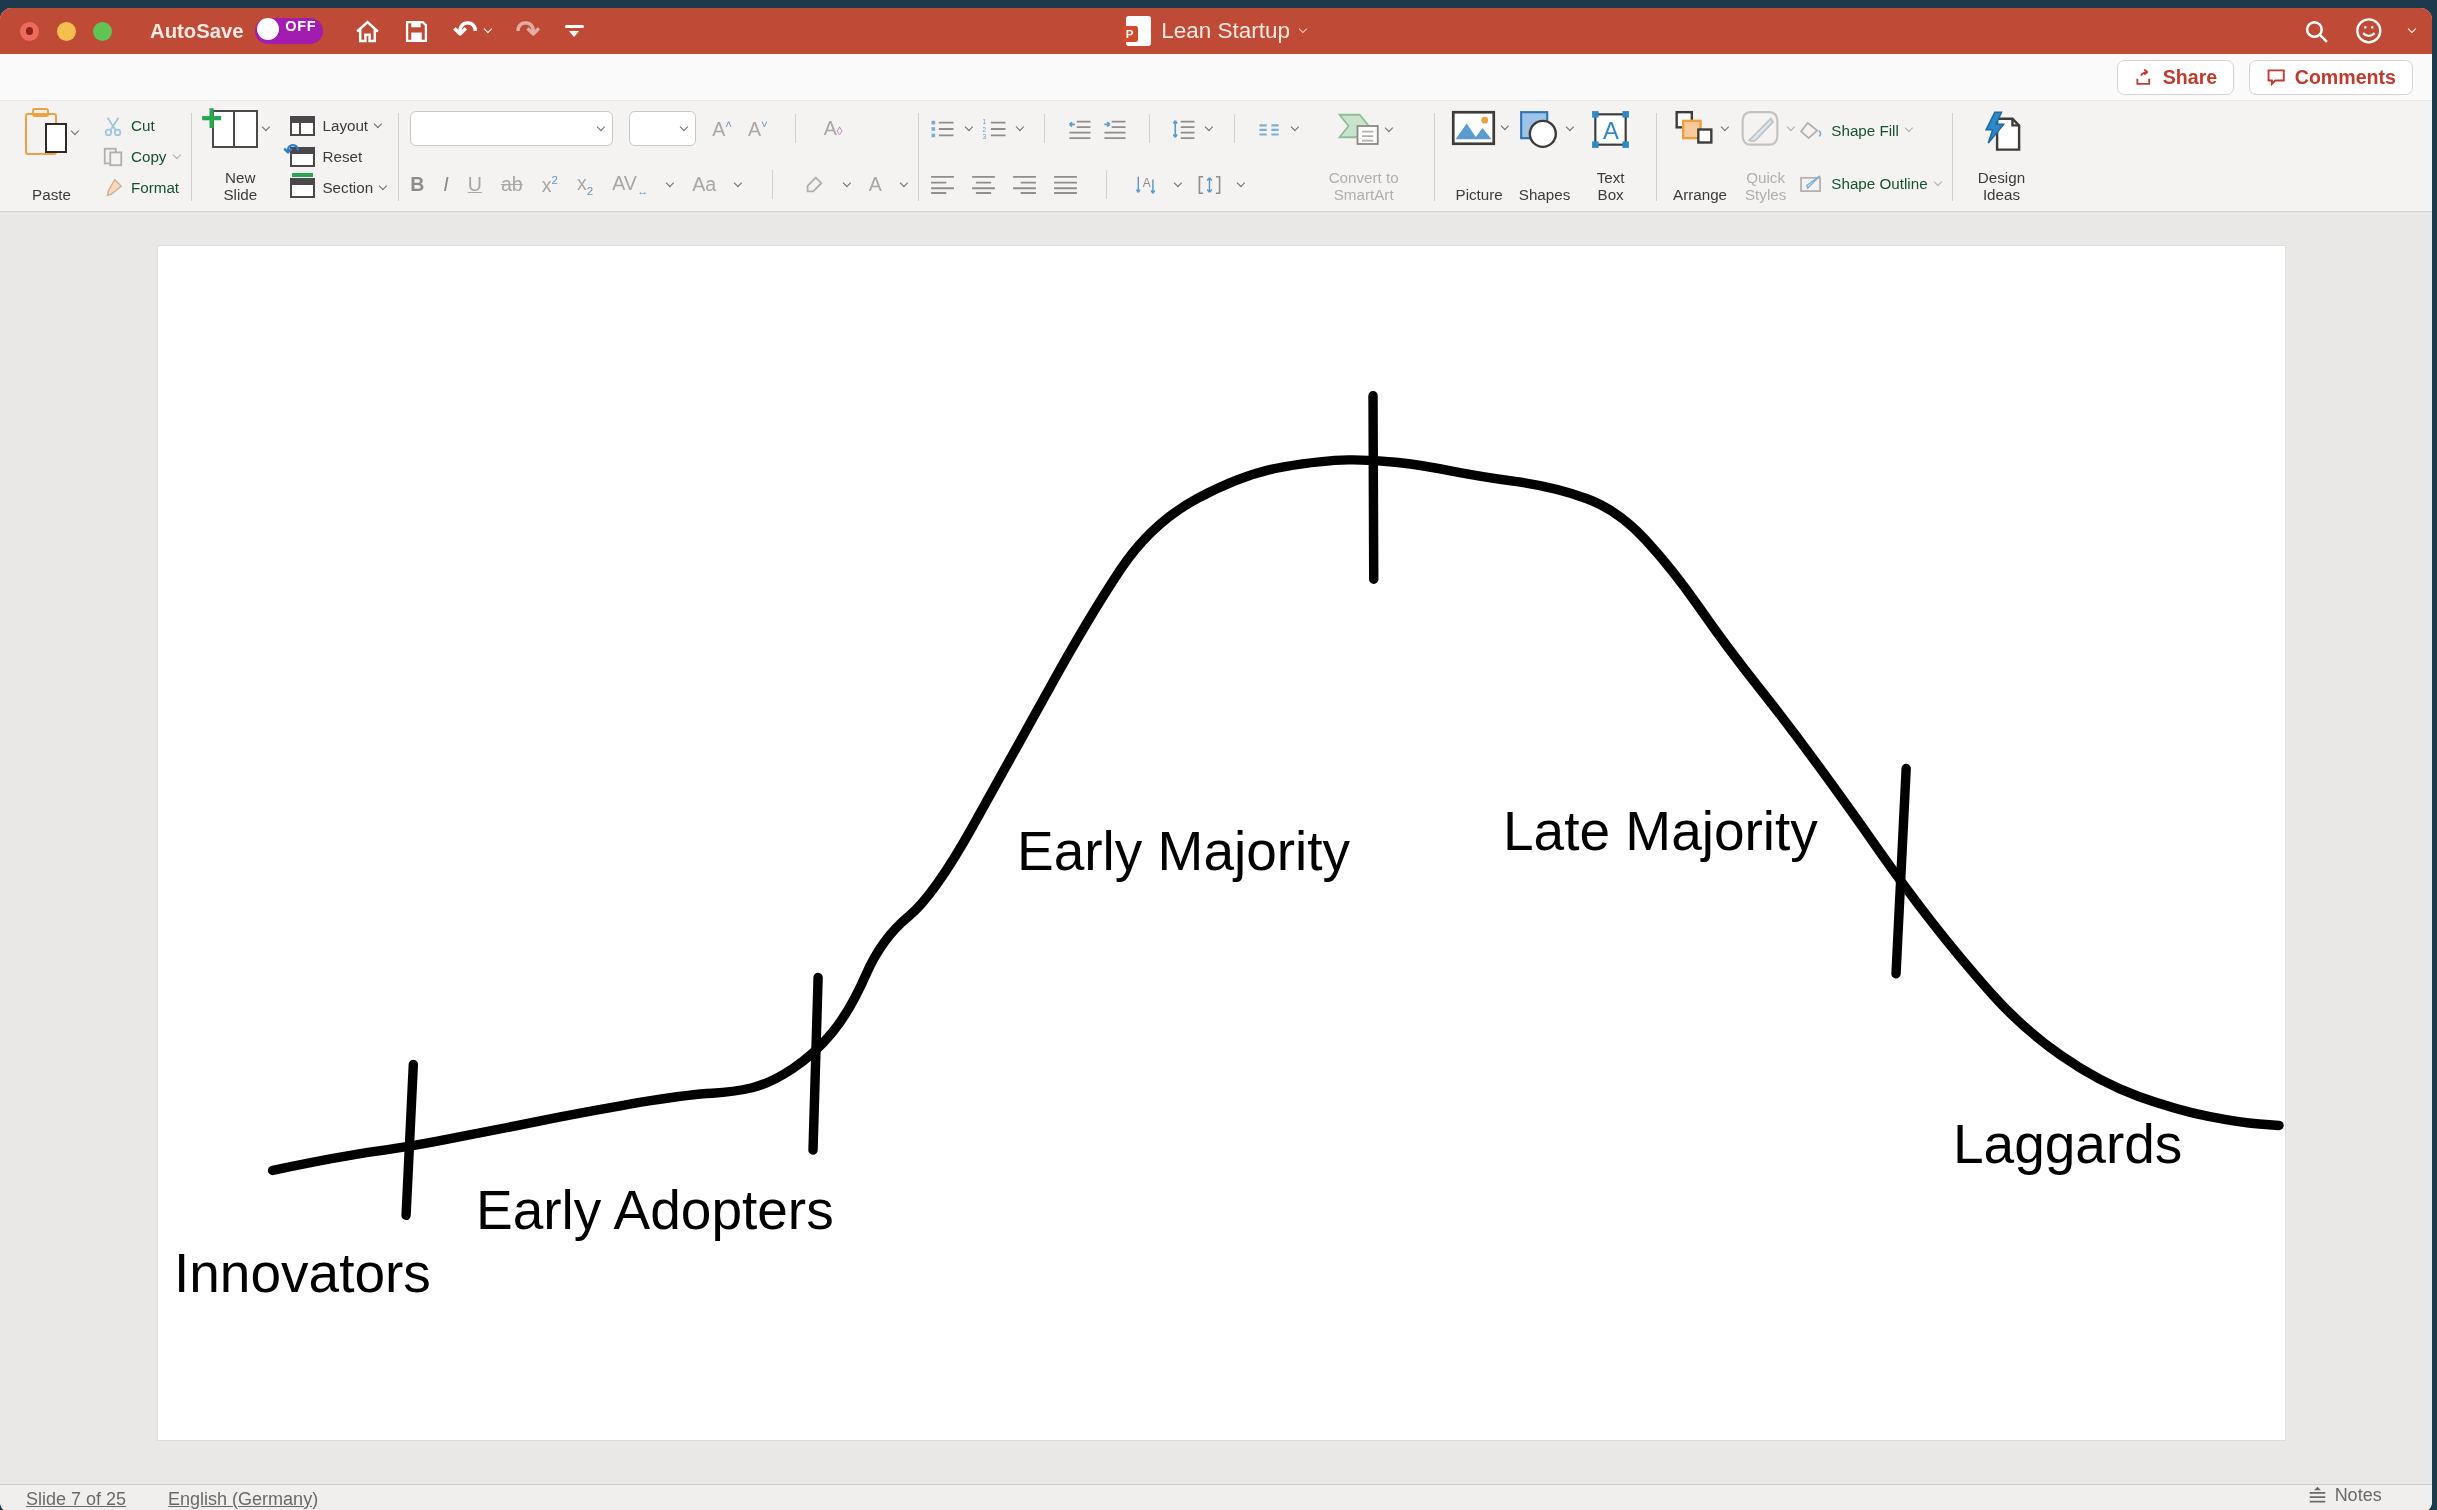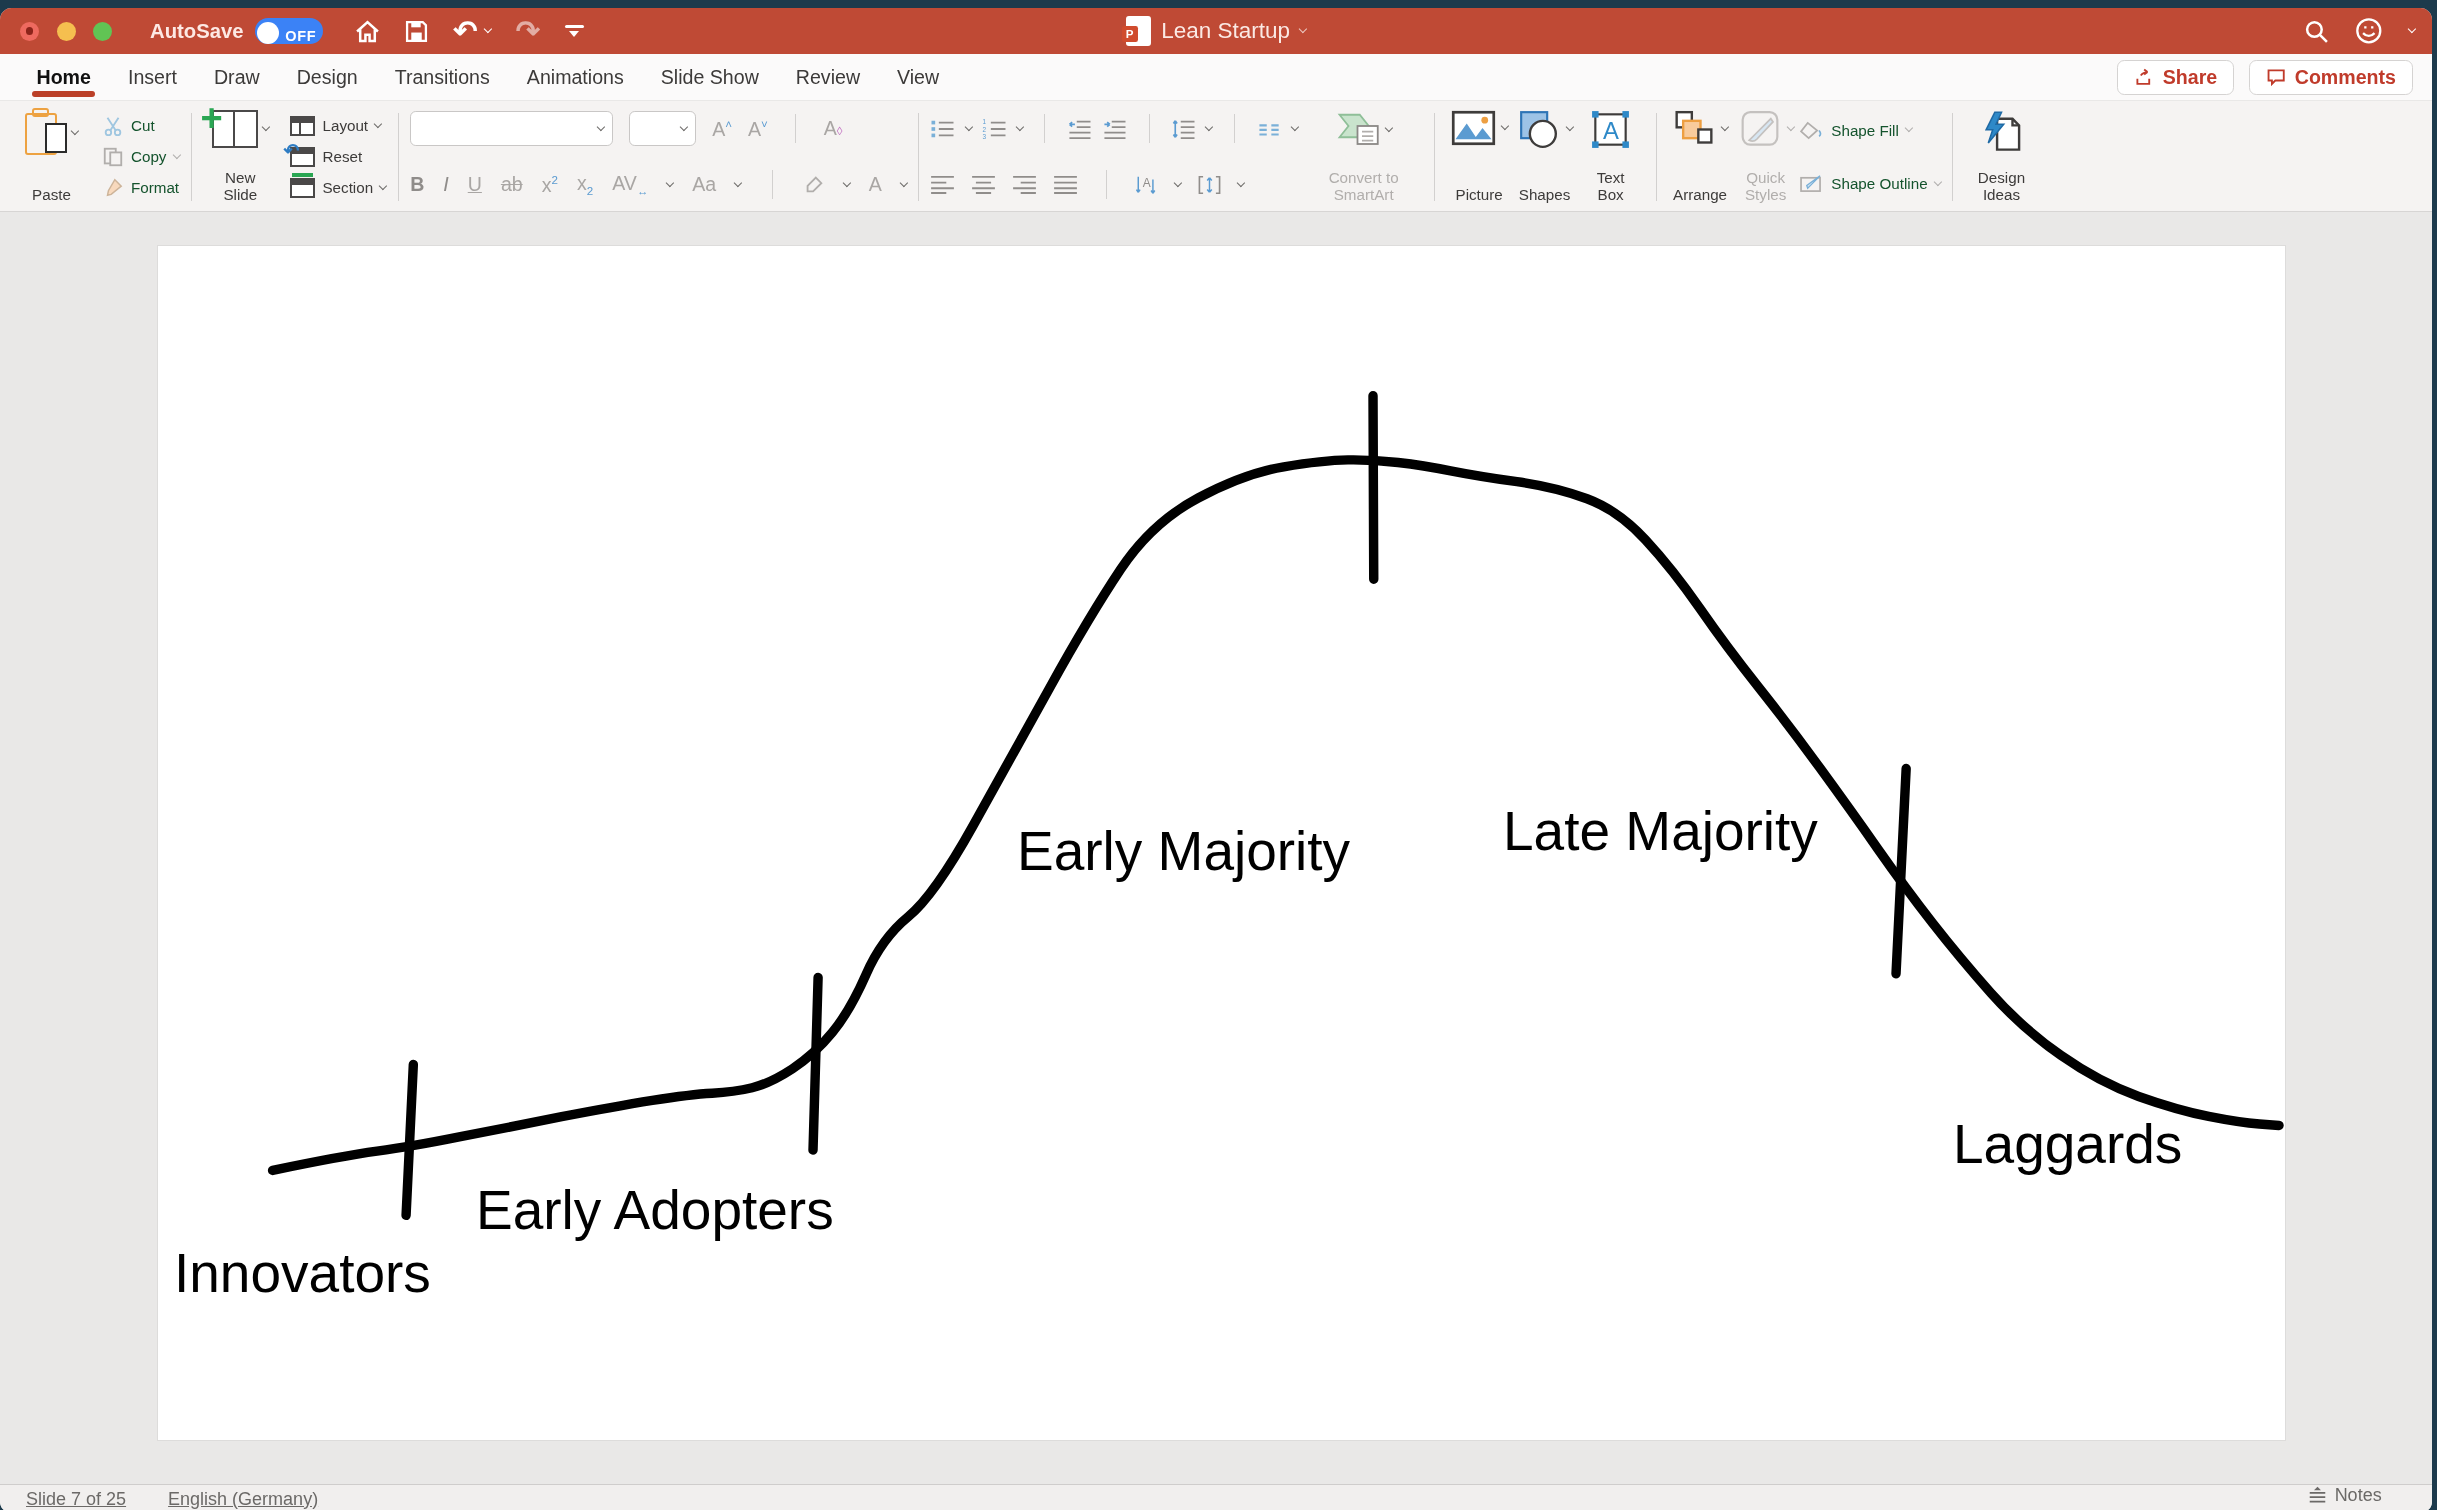--- a/index.html
+++ b/index.html
@@ -13,22 +13,22 @@
               background:#bf4a35; display:flex; align-items:center; }
   .lights { display:flex; gap:17.4px; margin-left:20.3px; }
   .light { width:19px; height:19px; border-radius:50%; position:relative; }
   .light.red { background:#ee6a5f; }
   .light.red::after { content:""; position:absolute; left:5.8px; top:5.8px; width:7.3px; height:7.3px;
                       border-radius:50%; background:#8c241a; }
   .light.yellow { background:#f5bf4f; }
   .light.green { background:#61c454; }
   .autosave { display:flex; align-items:center; margin-left:38px; color:#fff; }
   .autosave-label { font-size:20.3px; font-weight:bold; color:#fde9e4; }
-  .toggle { margin-left:11.6px; width:68px; height:26px; border-radius:13px; background:#3b82f6;
-            display:flex; align-items:flex-end; }
+  .toggle { margin-left:11.6px; width:68px; height:26px; border-radius:13px; background:#a21caf;
+            display:flex; align-items:flex-start; }
   .knob { width:22px; height:22px; border-radius:50%; background:#fff; margin-left:2.2px; }
   .toggle-state { color:#fff; font-size:14.5px; font-weight:bold; margin-left:5.8px; letter-spacing:0.7px; }
   .qa-icons { display:flex; align-items:center; gap:25px; margin-left:32px; color:#fff; }
   .qa-btn { display:flex; align-items:center; color:#fff; font-size:25px; line-height:1; }
   .qa-btn svg { display:block; }
   .glyph-undo { font-size:29px; font-weight:bold; }
   .dim { opacity:.55; }
   .chev { display:inline-block; width:7.3px; height:7.3px; border-right:2.2px solid #fff;
           border-bottom:2.2px solid #fff; transform:rotate(45deg) translate(-1.5px,-1.5px); }
   .chev.gray { border-color:#6e6c6a; }
@@ -176,31 +176,20 @@
             <circle cx="12" cy="12" r="10" fill="none" stroke="#fff" stroke-width="2"></circle>
             <path d="M7 14 Q12 19 17 14" fill="none" stroke="#fff" stroke-width="2"></path>
             <path d="M9 8 V10 M15 8 V10" stroke="#fff" stroke-width="2"></path>
           </svg>
       </span>
       <span class="chev sm"></span>
     </div>
   </div>
 
   <div class="menubar">
-    <div class="tabs" id="tabs">
-        <span class="tab active">Home</span>
-        <span class="tab">Insert</span>
-        <span class="tab">Draw</span>
-        <span class="tab">Design</span>
-        <span class="tab">Transitions</span>
-        <span class="tab">Animations</span>
-        <span class="tab">Slide Show</span>
-        <span class="tab">Review</span>
-        <span class="tab">View</span>
-      </div>
     <div class="mb-buttons">
       <span class="mb-btn">
         <svg width="20.3" height="20.3" viewBox="0 0 24 24">
             <path d="M4 14 V20 H18 V14 M8 10 Q11 6 16 6 M16 6 L12 3 M16 6 L12 9" fill="none" stroke="#c03b2b" stroke-width="2.2"></path>
           </svg>
         <span>Share</span>
       </span>
       <span class="mb-btn">
         <svg width="20.3" height="20.3" viewBox="0 0 24 24">
             <path d="M3 4 H21 V16 H11 L7 20 V16 H3 Z" fill="none" stroke="#c03b2b" stroke-width="2.2"></path>

